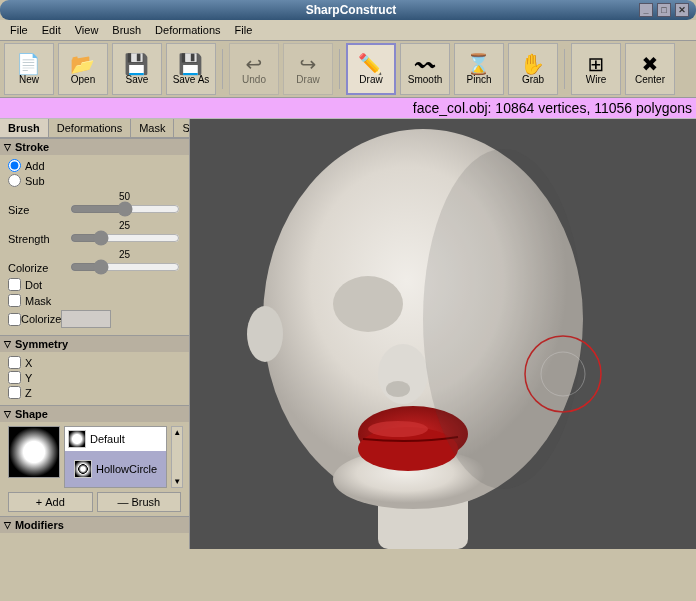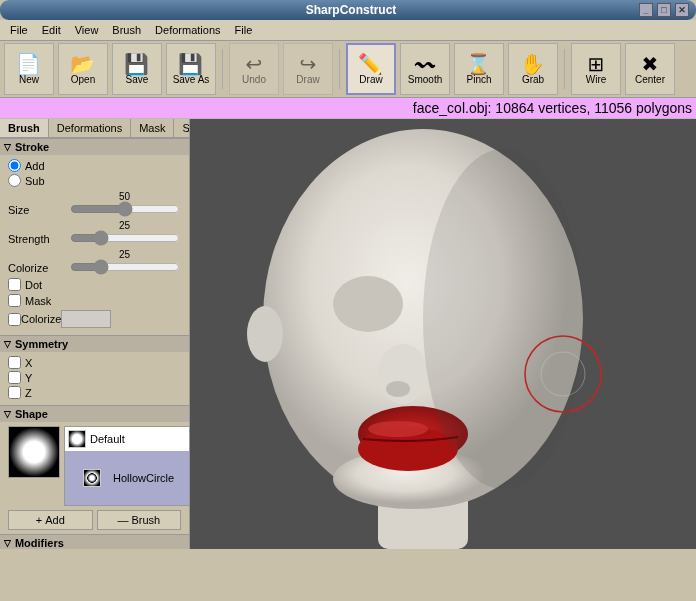--- a/index.html
+++ b/index.html
@@ -356,21 +356,21 @@
       <div class="section-content">
         <div class="shape-row">
 
           <div class="shape-preview-lg" style="background: radial-gradient(circle, white 30%, black 70%); border:1px solid #999;"></div>
 
           <div style="flex:1; display:flex; flex-direction:column; border:1px solid #999; background:white;">
             <div class="shape-item" style="cursor:pointer; padding:3px; display:flex; align-items:center; gap:4px;">
               <div style="width:18px;height:18px;background:radial-gradient(circle,white 40%,black 80%);border:1px solid #ccc;"></div>
               <span>Default</span>
             </div>
-            <div class="shape-item selected" style="cursor:pointer; padding:18px; display:flex; align-items:center; gap:12px; background:#aac;justify-content:flex-end;">
+            <div class="shape-item selected" style="cursor:pointer; padding:9px; display:flex; align-items:center; gap:4px; background:#aac;justify-content:flex-end;">
               <div style="width:18px;height:18px;background:radial-gradient(circle,white 20%,black 40%,white 45%,black 80%);border:1px solid #ccc;"></div>
               <span>HollowCircle</span>
             </div>
           </div>
 
           <div style="width:12px; border:1px solid #aaa; background:#d4cdb8; display:flex; flex-direction:column; align-items:center; justify-content:space-between; padding:1px;">
             <div style="font-size:8px;">▲</div>
             <div style="font-size:8px;">▼</div>
           </div>
         </div>

